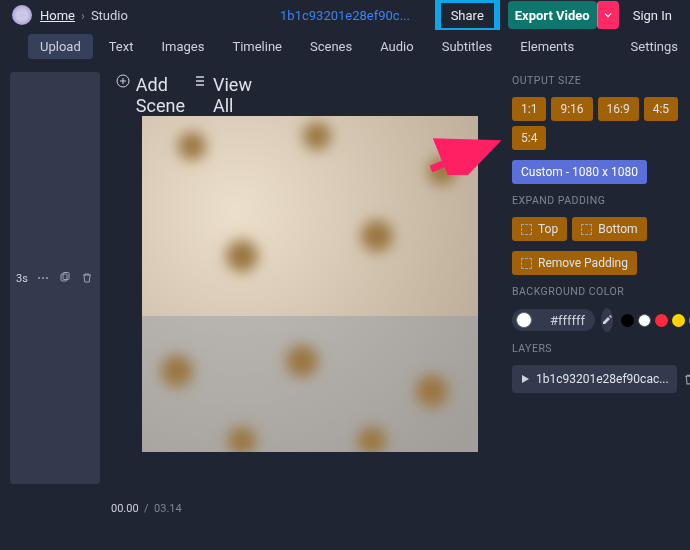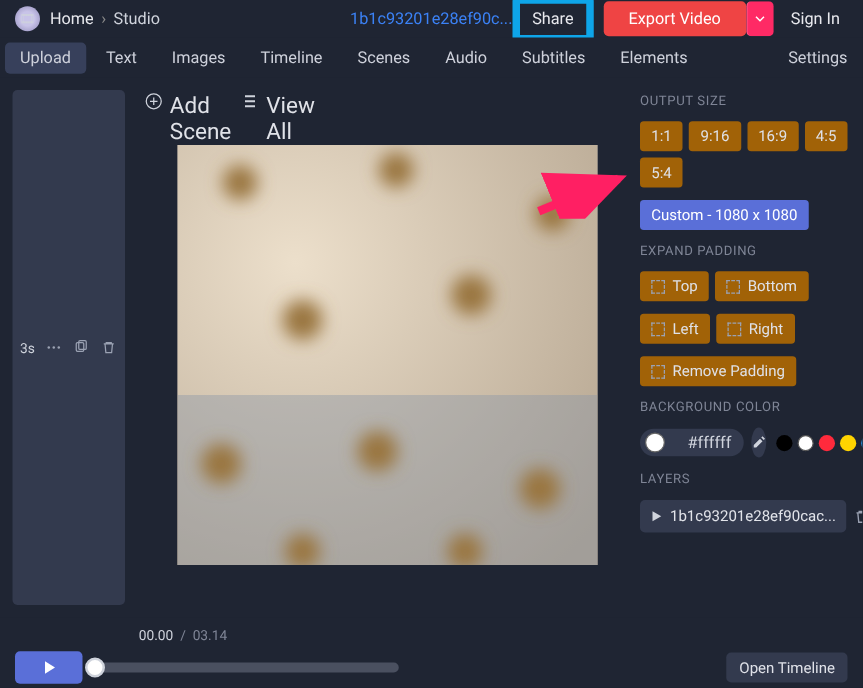--- a/index.html
+++ b/index.html
@@ -1,29 +1,29 @@
 <!DOCTYPE html>
 <html><head>
 <meta charset="utf-8">
 <style>
 *{box-sizing:border-box;margin:0;padding:0;font-family:-apple-system,BlinkMacSystemFont,"Segoe UI",Roboto,sans-serif}
 body{width:690px;height:550px;background:#1f2533;color:#cfd3dc;overflow:hidden;position:relative;font-size:13px}
 .topbar{height:30px;display:flex;align-items:center;padding:0 12px;gap:8px;background:#1f2533}
 .logo{width:20px;height:20px;border-radius:50%;background:radial-gradient(circle,#c8c3e8 40%,#8e89b8 100%);display:flex;align-items:center;justify-content:center;font-size:10px}
 .breadcrumb{display:flex;align-items:center;gap:6px;font-size:13px}
-.breadcrumb .home{color:#e8e9ee;cursor:pointer}
+.breadcrumb .home{text-decoration:underline;color:#e8e9ee;cursor:pointer}
 .breadcrumb .sep{color:#888}
 .title-center{position:absolute;left:50%;transform:translateX(-50%);color:#3b82f6;font-size:13px;max-width:140px;overflow:hidden;text-overflow:ellipsis;white-space:nowrap}
 .top-right{margin-left:auto;display:flex;align-items:center;gap:8px}
 .btn{border:none;cursor:pointer;font-size:13px;border-radius:4px;display:inline-flex;align-items:center;justify-content:center}
 .btn-share{background:transparent;color:#e8e9ee;border:6px solid #0ea5e9;padding:5px 10px}
-.btn-export{background:#ef4444;color:#fff;padding:6px 20px;font-weight:400}
+.btn-export{background:#0f766e;color:#fff;padding:6px 7px;font-weight:700}
 .btn-export-dd{background:#ff2a65;color:#fff;width:22px;height:28px;border-left:1px solid rgba(255,255,255,0.25)}
 .signin{color:#e8e9ee;cursor:pointer;padding:0 6px}
-.tabbar{height:32px;display:flex;align-items:center;padding:0 4px;gap:4px;background:#1f2533;position:relative}
+.tabbar{height:32px;display:flex;align-items:center;padding:0 28px;gap:4px;background:#1f2533;position:relative}
 .tab{padding:5px 12px;color:#ced1db;cursor:pointer;border-radius:4px;font-size:13px}
 .tab.active{background:#37405b}
 .settings-link{position:absolute;right:12px;color:#ced1db;cursor:pointer}
 .main{display:flex;height:432px}
 .left{width:120px;padding:10px;display:flex;flex-direction:row;gap:8px}
 .thumb-bar{display:flex;align-items:center;gap:8px;background:#333a4e;border-radius:4px;padding:4px 6px}
 .thumb-bar .dur{color:#cfd3dc;font-size:11px}
 .thumb-bar .ticon{width:14px;height:14px;display:flex;align-items:center;justify-content:center;color:#9ba2b3;cursor:pointer}
 .thumb{width:100px;height:100px;border-radius:4px;overflow:hidden;background:#c7b9a8;position:relative}
 .thumb svg{width:100%;height:100%}
@@ -212,30 +212,20 @@
           <span>Top</span>
         </span>
       <span class="chip">
           <span class="sq"></span>
           <span>Bottom</span>
         </span>
     </div>
     <div class="chip-row">
       <span class="chip">
           <span class="sq"></span>
-          <span>Left</span>
-        </span>
-      <span class="chip">
-          <span class="sq"></span>
-          <span>Right</span>
-        </span>
-    </div>
-    <div class="chip-row">
-      <span class="chip">
-          <span class="sq"></span>
           <span>Remove Padding</span>
         </span>
     </div>
 
     <div class="section-label">BACKGROUND COLOR</div>
     <div class="color-row">
       <div class="color-pill">
         <span class="swatch" style="background:#fff;border:1px solid #666"></span>
         <span>#ffffff</span>
       </div>
@@ -247,52 +237,40 @@
       <div class="palette">
         <span class="pd" style="background:#000"></span>
         <span class="pd" style="background:#fff;border:1px solid #555"></span>
         <span class="pd" style="background:#ff2a3c"></span>
         <span class="pd" style="background:#ffd400"></span>
         <span class="pd" style="background:#2aa4ff"></span>
       </div>
     </div>
 
     <div class="section-label">LAYERS</div>
-    <div style="display:flex;gap:6px;align-items:center">
+    <div style="display:flex;gap:6px;">
       <div class="layer-row" style="flex:1">
         <svg width="10" height="10" viewBox="0 0 10 10">
             <path d="M2 1l7 4-7 4z" fill="#cfd3dc"></path>
           </svg>
         <span class="lname">1b1c93201e28ef90cac...</span>
       </div>
       <div class="trash-standalone">
         <svg width="13" height="13" viewBox="0 0 12 12">
             <path d="M2 3h8M4 3V2h4v1M3 3l.7 7h4.6L9 3" fill="none" stroke="#9ba2b3"></path>
           </svg>
       </div>
     </div>
   </div>
 </div>
 
 <div class="timeline">
   <div class="time-text">
     <span>00.00</span>
     <span class="total"> &nbsp;/&nbsp; <span>03.14</span></span>
-  </div>
-  <div class="tl-row">
-    <div class="play-btn">
-      <svg width="12" height="12" viewBox="0 0 12 12">
-          <path d="M3 1l8 5-8 5z" fill="#fff"></path>
-        </svg>
-    </div>
-    <div class="track">
-      <div class="knob"></div>
-    </div>
-    <div style="flex:1"></div>
-    <div class="open-tl">Open Timeline</div>
   </div>
 </div>
 
 <svg class="arrow-annot" width="78" height="40">
   <defs>
       <marker id="ah" markerWidth="10" markerHeight="10" refX="8" refY="4" orient="auto">
         <path d="M0 0l9 4-9 4z" fill="#ff1f63"></path>
       </marker>
     </defs>
   <path d="M4 34 L68 8" stroke="#ff1f63" stroke-width="7" marker-end="url(#ah)"></path>

